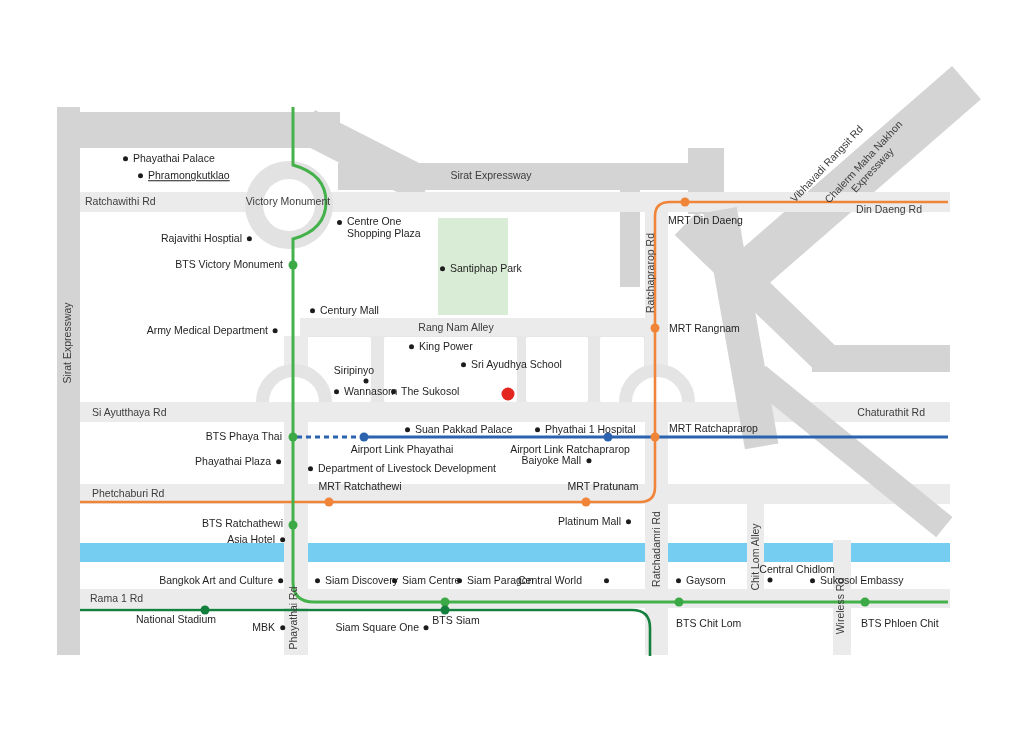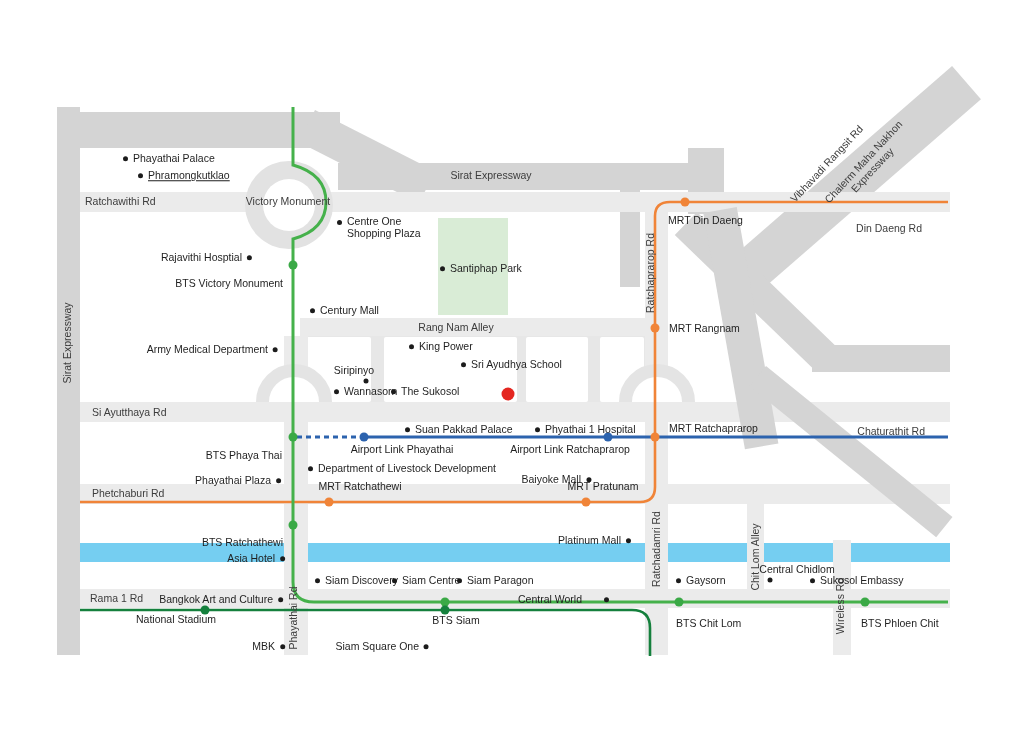--- a/index.html
+++ b/index.html
@@ -30,21 +30,21 @@
   .dot.dgreen{width:9px;height:9px;background:#15803d;}
   .dot.orange{width:9px;height:9px;background:#f08438;}
   .dot.blue{width:9px;height:9px;background:#2c63ae;}
   .dot.red{width:13px;height:13px;background:#e42620;}
   .dot.black{width:5px;height:5px;background:#1c1c1c;}
   
   .lbl{position:absolute;font-size:10.5px;color:#1f1f1f;white-space:pre;line-height:11.5px;
        transform:translate(0,-50%);display:flex;align-items:center;gap:5px;}
   .lbl.roadlbl{color:#3c3c3c;}
   .lbl.ac{transform:translate(-50%,-50%);justify-content:center;text-align:center;}
-  .lbl.ar{transform:translate(-100%,-50%);margin-top:19px;}
+  .lbl.ar{transform:translate(-100%,-50%);}
   .lbl.rot{transform:translate(-50%,-50%) rotate(var(--rot));}
   .lbl .bdot{width:5px;height:5px;border-radius:50%;background:#1c1c1c;flex:0 0 auto;}
   .lbl.vtop{transform:translate(0,-7px);align-items:flex-start;}
   .lbl.vtop .bdot{margin-top:4px;}
   
   .title{position:absolute;left:12px;top:8px;font-size:14px;letter-spacing:1.4px;color:#2e2e2e;}
   .watermark{position:absolute;right:12px;top:648px;font-size:66px;font-weight:bold;
              letter-spacing:1px;color:#dadada;line-height:1;}
 </style>
 </head>

